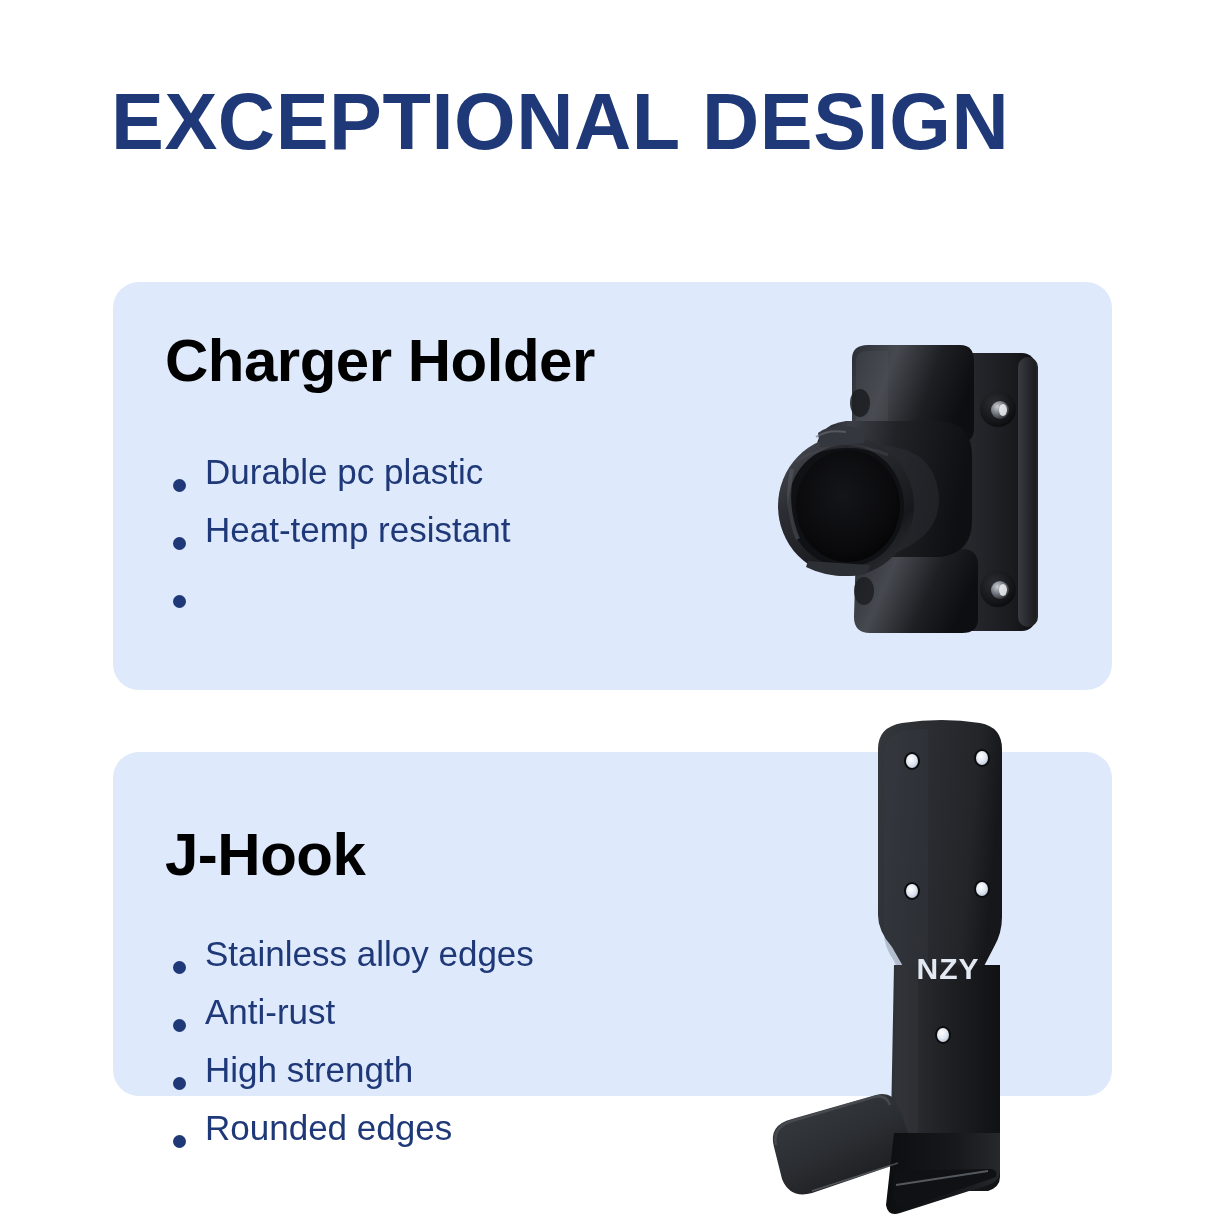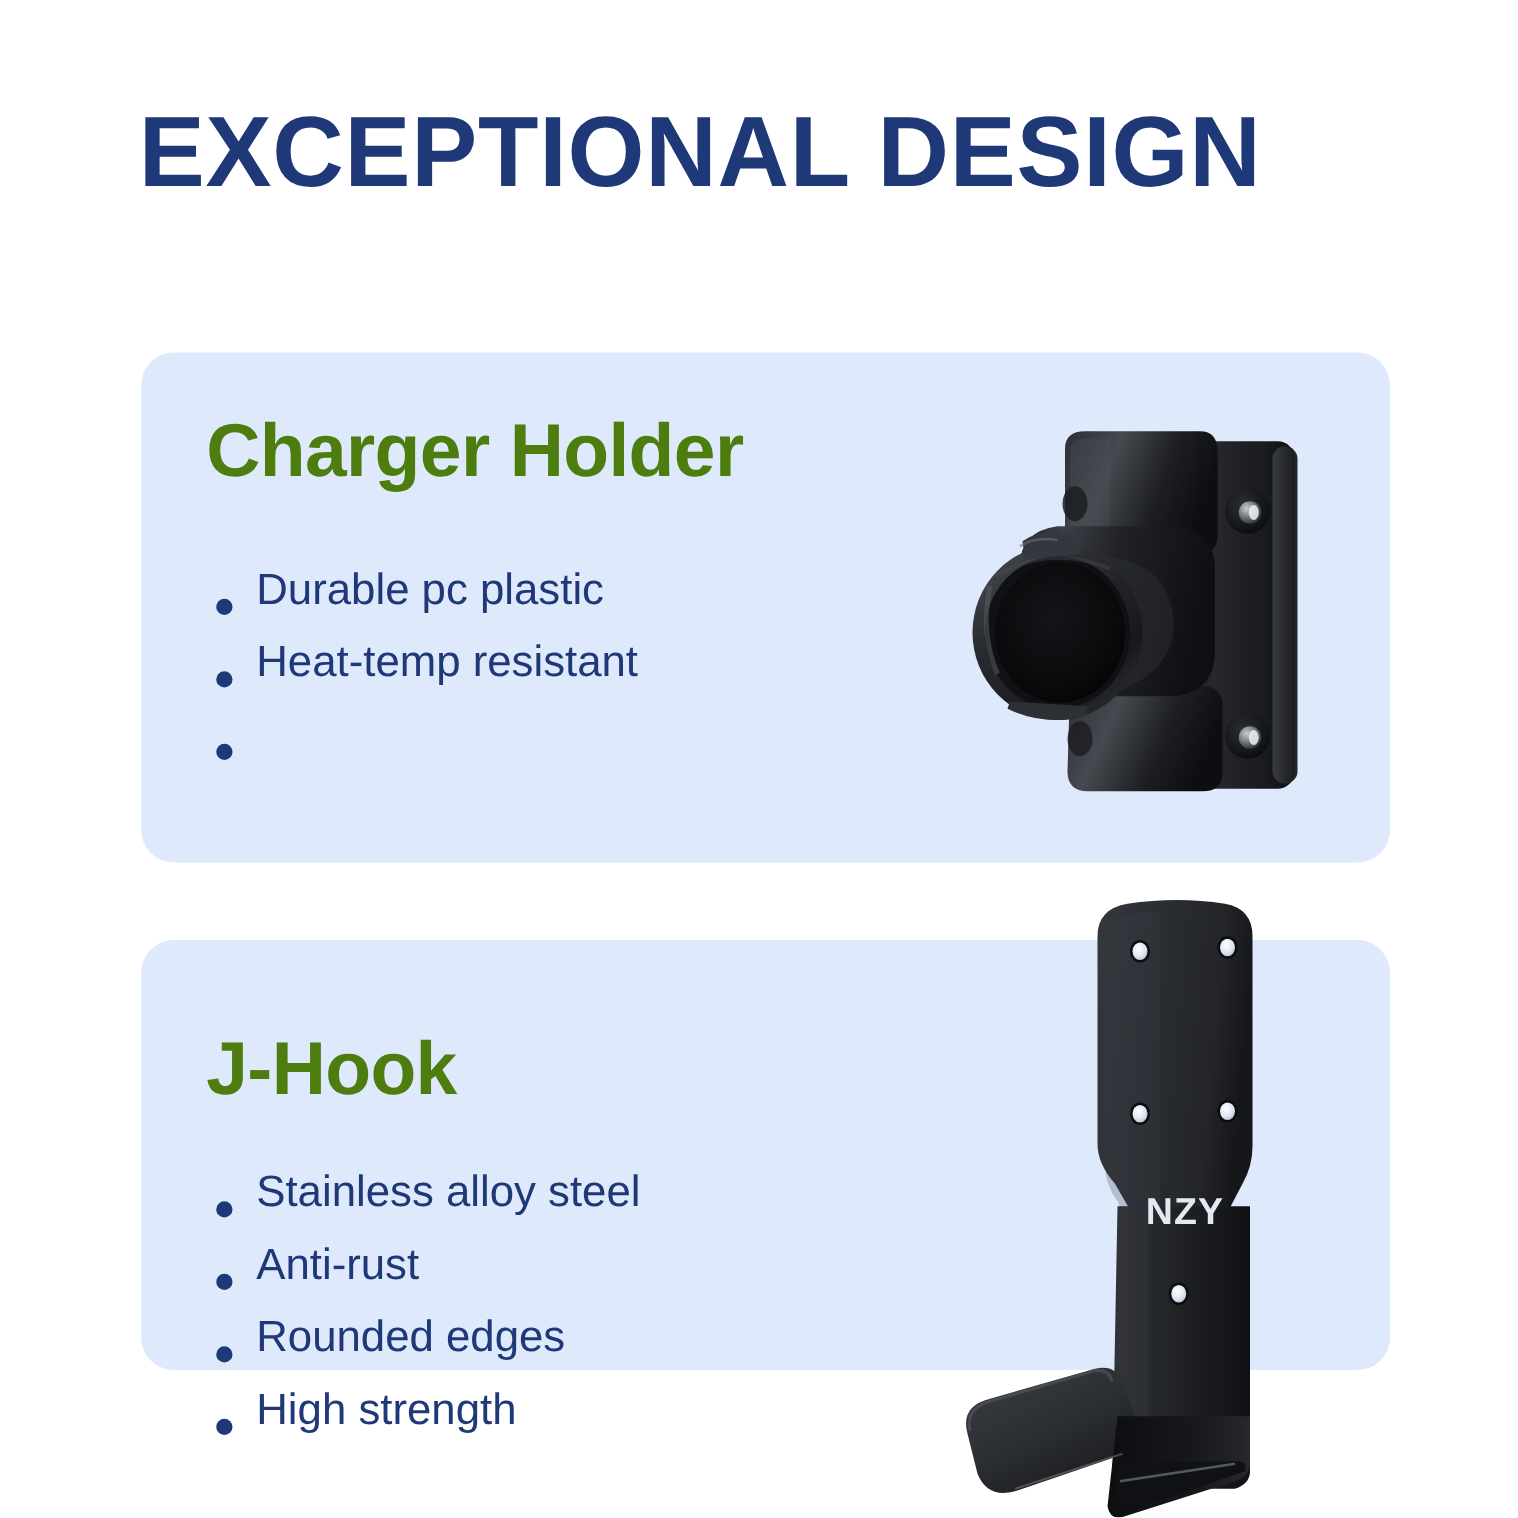--- a/index.html
+++ b/index.html
@@ -56,21 +56,21 @@
     top: 752px;
     width: 999px;
     height: 344px;
   }
 
   .card-title {
     position: absolute;
     left: 52px;
     font-size: 60px;
     font-weight: 700;
-    color: #4d7c0f;
+    color: #000000;
     letter-spacing: -0.5px;
     white-space: nowrap;
   }
   #card-charger-holder .card-title { top: 44px; }
   #card-j-hook .card-title { top: 68px; }
 
   .bullet-list {
     position: absolute;
     left: 60px;
     list-style: none;
@@ -142,33 +142,33 @@
     </ul>
   </div>
 
   <div class="card" id="card-j-hook">
 
     <div class="card-title">J-Hook</div>
 
     <ul class="bullet-list">
       <li class="bullet-item">
         <span class="bullet-dot"></span>
-        <span>Stainless alloy steel</span>
+        <span>Stainless alloy edges</span>
       </li>
       <li class="bullet-item">
         <span class="bullet-dot"></span>
         <span>Anti-rust</span>
       </li>
       <li class="bullet-item">
         <span class="bullet-dot"></span>
+        <span>High strength</span>
+      </li>
+      <li class="bullet-item">
+        <span class="bullet-dot"></span>
         <span>Rounded edges</span>
-      </li>
-      <li class="bullet-item">
-        <span class="bullet-dot"></span>
-        <span>High strength</span>
       </li>
     </ul>
   </div>
 
   <div class="product" id="product-charger-holder">
     <svg width="300" height="310" viewBox="0 0 300 310" xmlns="http://www.w3.org/2000/svg">
       <defs>
         <linearGradient id="plateG" x1="0" y1="0" x2="1" y2="0">
           <stop offset="0%" stop-color="#15161a"></stop>
           <stop offset="40%" stop-color="#26282d"></stop>

